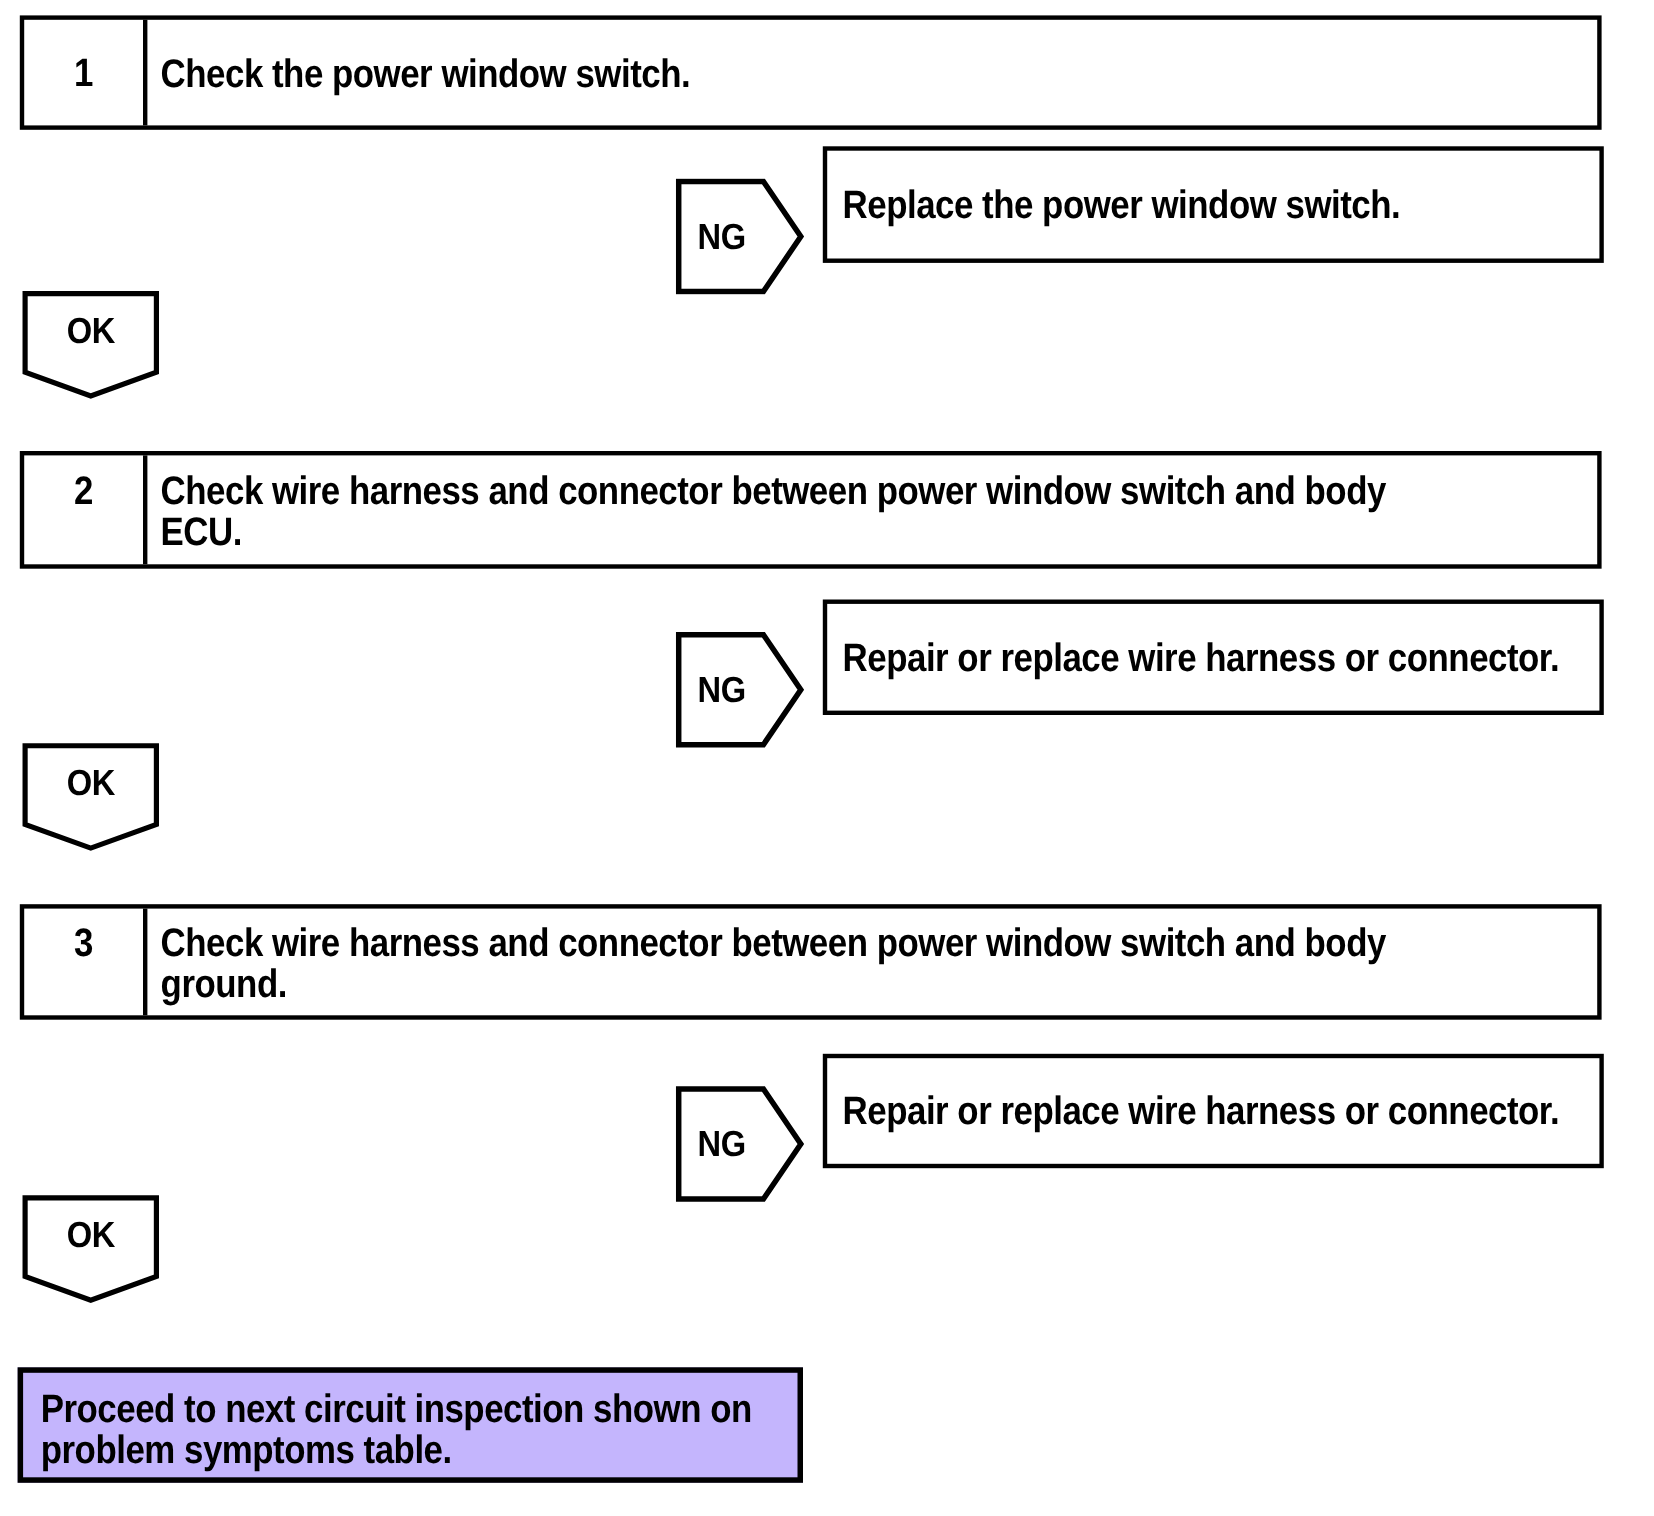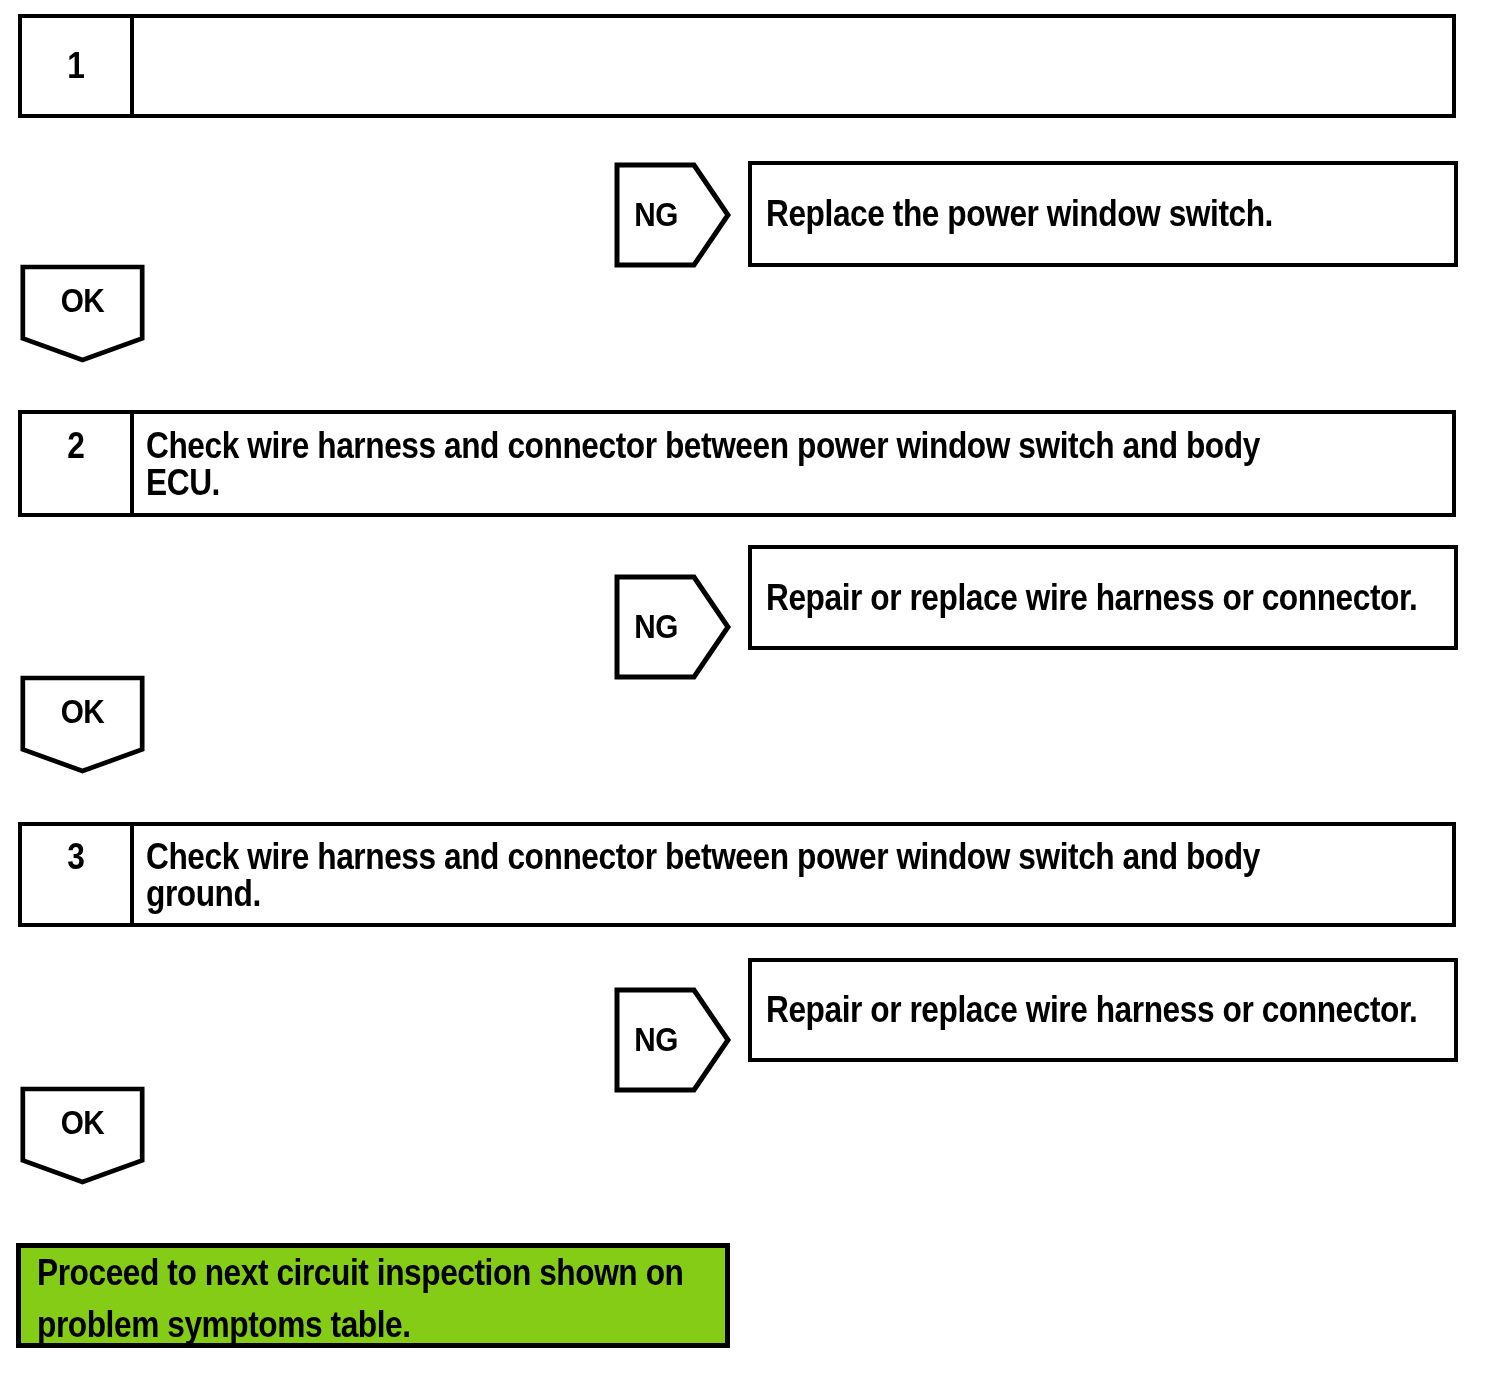--- a/index.html
+++ b/index.html
@@ -105,50 +105,53 @@
   }
   
   .final {
     position: absolute;
     left: 16px;
     top: 1243px;
     width: 714px;
     height: 105px;
     box-sizing: border-box;
     border: 5px solid #000;
-    background: #84cc16;
+    background: #c4b5fd;
     display: flex;
     flex-direction: column;
-    justify-content: space-between;
+    justify-content: center;
     padding: 6px 10px 0 16px;
     font-size: 36px;
     line-height: 37px;
     letter-spacing: -0.5px;
   }
   .final .txt { display: block; transform: scaleX(0.88); transform-origin: 0 50%; white-space: nowrap; }
   polygon { fill: #ffffff; stroke: #000000; stroke-width: 5; stroke-linejoin: miter; }
 </style>
 </head>
 <body>
 
 <div class="flow">
 
   <div class="qbox" style="top:14px;height:104px;">
     <div class="qnum">
       <span class="txt">1</span>
     </div>
+    <div class="qtext">
+      <span class="txt">Check the power window switch.</span>
+    </div>
   </div>
 
   <div class="ng" style="top:133px;">
     <svg viewBox="0 0 117 106">
       <polygon points="3,3 80,3 114,53 80,103 3,103"></polygon>
     </svg>
     <span class="txt">NG</span>
   </div>
-  <div class="abox" style="top:133px;height:106px;margin-top:28px;">
+  <div class="abox" style="top:133px;height:106px;">
     <span class="txt">Replace the power window switch.</span>
   </div>
 
   <div class="ok" style="top:261px;">
     <svg viewBox="0 0 133 105">
       <polygon points="3,3 130,3 130,79 66.5,102 3,79"></polygon>
     </svg>
     <span class="txt">OK</span>
   </div>
 

